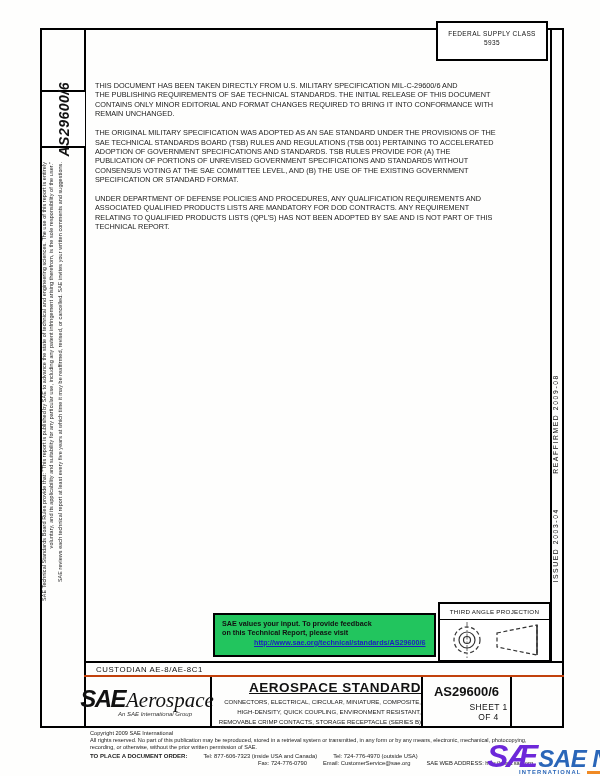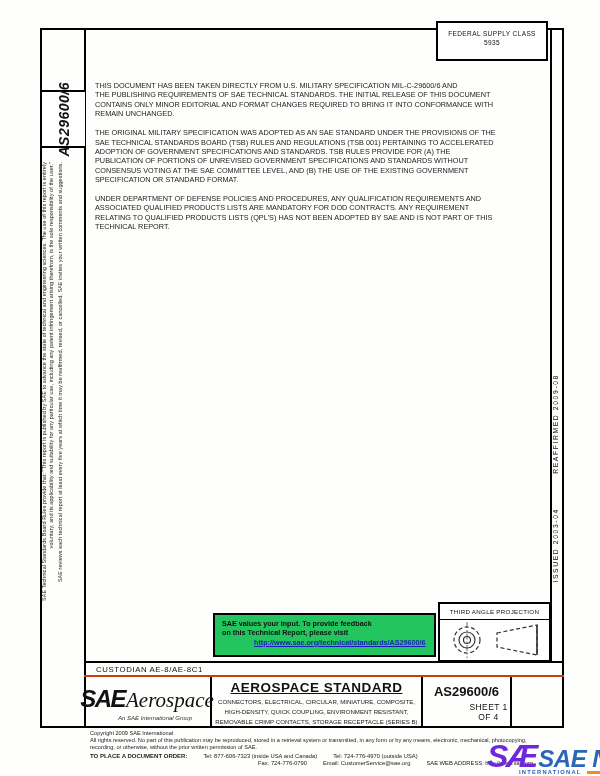--- a/index.html
+++ b/index.html
@@ -76,25 +76,25 @@
   .custodian {
     left:84px; top:661px; width:480px; height:16px;
     border-top:2px solid #000; border-bottom:2px solid #c2410c;
     padding-left:12px; font-size:7.8px; line-height:13px; letter-spacing:.6px;
   }
 
   
   .title-block { left:84px; top:677px; width:480px; height:51px; display:flex; }
   .tb-cell { height:100%; }
   .tb-logo { width:128px; border-right:2px solid #000; display:flex; flex-direction:column; align-items:center; justify-content:center; }
-  .logo-line { white-space:nowrap; line-height:28px; }
+  .logo-line { white-space:nowrap; line-height:20px; }
   .logo-sae { font-family:"Liberation Sans",sans-serif; font-weight:bold; font-style:italic; font-size:24px; letter-spacing:-1.5px; }
   .logo-aero { font-family:"Liberation Serif",serif; font-style:italic; font-size:21px; margin-left:1px; }
   .logo-tag { font-size:6px; font-style:italic; color:#333; align-self:flex-start; margin-left:34px; margin-top:-1px; }
-  .tb-title { width:211px; border-right:2px solid #000; text-align:center; padding-top:3px; }
+  .tb-title { width:211px; border-right:2px solid #000; text-align:right; padding-top:3px; }
   .tb-title .main-title { font-size:13.5px; font-weight:bold; letter-spacing:.5px; text-decoration:underline; }
   .tb-title .sub { font-size:6.1px; line-height:7.8px; margin-top:2.5px; color:#1a1a1a; }
   .tb-num { width:89px; border-right:2px solid #000; text-align:center; display:flex; flex-direction:column; justify-content:center; }
   .tb-num .doc-no { font-size:13px; font-weight:bold; }
   .tb-num .sheet { font-size:8.5px; margin-top:3px; letter-spacing:.4px;padding-left:44px; }
   .tb-blank { flex:1; }
 
   
   .footer { left:90px; top:730px; width:472px; font-size:5.6px; line-height:6.9px; color:#222; }
   .footer .row { white-space:nowrap; }

